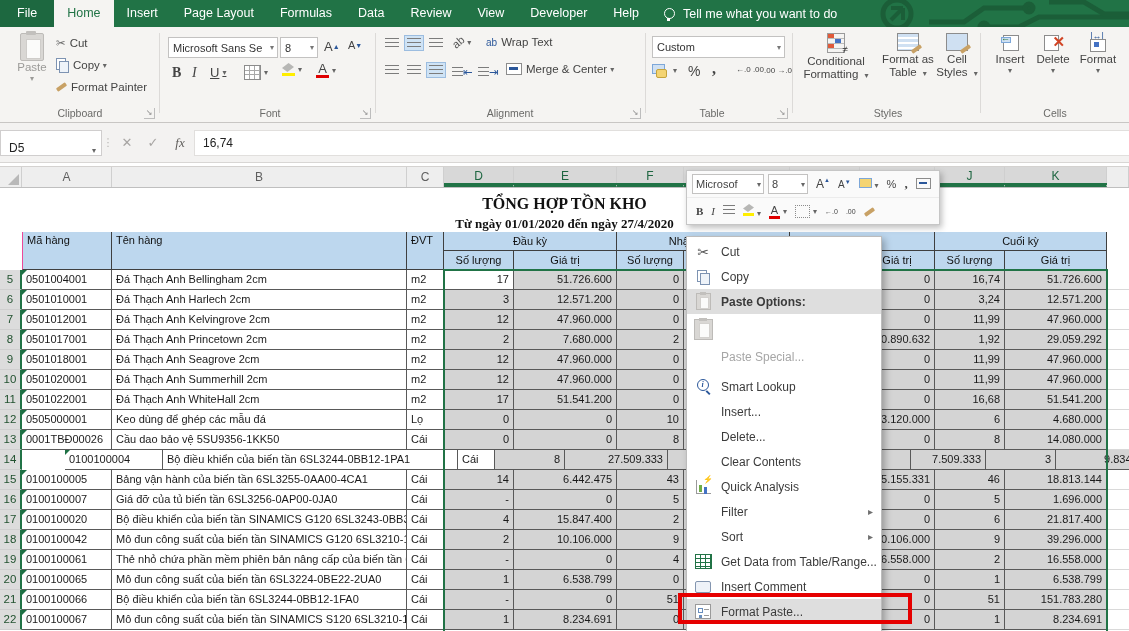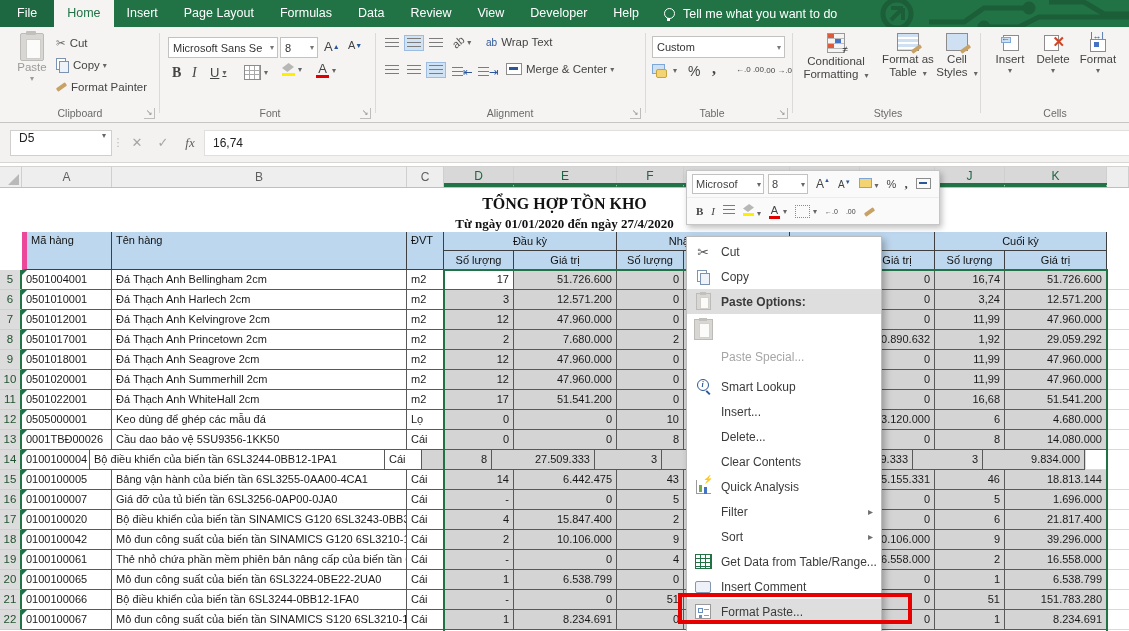--- a/index.html
+++ b/index.html
@@ -31,21 +31,21 @@
   .pressed{background:#cfe3f5;outline:1px solid #9cbde0;}
   .icbx{display:inline-block;vertical-align:middle;}
   .ic-grid{width:15px;height:13px;border:1px solid #8c8c8c;background-color:#fff;background-image:repeating-linear-gradient(to right,transparent 0 4px,#a9a9a9 4px 5px),repeating-linear-gradient(to bottom,transparent 0 3.5px,#a9a9a9 3.5px 4.5px);}
   .ic-brush{width:11px;height:4px;background:#c8a165;transform:rotate(-35deg);border-radius:1px;}
   .clrbar{display:block;width:13px;height:3px;margin-top:1px;}
   .ic-clipbig{width:22px;height:26px;background:#d9d7d4;border:1px solid #bdbbb8;border-radius:2px;position:relative;}
   .ic-clipbig::before{content:"";position:absolute;left:5px;top:-3px;width:10px;height:4px;background:#c2c0bd;border-radius:1px;}
   .ic-clipbig::after{content:"";position:absolute;left:5px;top:5px;width:13px;height:18px;background:#fbfbfa;border:1px solid #cfcdca;}
   
   .fxbar{position:absolute;left:0;top:123px;width:1129px;height:40px;background:#f3f2f1;border-bottom:1px solid #d8d6d4;box-sizing:border-box;display:flex;align-items:center;}
-  .namebox{width:100px;height:24px;background:#fff;border:1px solid #d0cece;margin-left:10px;display:flex;align-items:flex-start;font-size:12px;}
+  .namebox{width:100px;height:24px;background:#fff;border:1px solid #d0cece;margin-left:0;display:flex;align-items:flex-end;font-size:12px;}
   .namebox .nm{flex:1;padding-left:8px;}
   .namebox .da{font-size:8px;color:#666;padding-right:5px;}
   .fxdots{width:12px;text-align:center;color:#b9b7b5;font-size:11px;letter-spacing:0;}
   .fxbtn{width:26px;text-align:center;color:#a7a5a3;font-size:13px;}
   .fxfx{width:28px;text-align:center;color:#5f5d5b;font-size:13px;font-family:"Liberation Serif",serif;font-style:italic;}
   .fxinput{flex:1;height:24px;background:#fff;border:1px solid #e1dfdd;border-right:none;display:flex;align-items:center;padding-left:8px;font-size:12px;color:#222;}
   
   .sheet{position:absolute;left:0;top:163px;width:1129px;height:468px;background:#fff;}
   .colheads{position:absolute;left:0;top:3px;height:22px;width:1129px;display:flex;background:#eeeeee;border-top:1px solid #d4d2d0;border-bottom:1px solid #bfbfbf;box-sizing:border-box;}
   .ch{box-sizing:border-box;border-right:1px solid #cfcfcf;text-align:center;line-height:20px;font-size:12px;color:#5f5f5f;overflow:hidden;}
@@ -365,21 +365,21 @@
         <div class="ch selcol" style="width: 75px;">I</div>
         <div class="ch selcol" style="width: 70px;">J</div>
         <div class="ch selcol" style="width: 102px;">K</div>
         <div class="ch" style="width: 22px;"></div>
       </div>
 
     <div class="titlerow" style="top:28px;height:24px;line-height:26px;font-size:16px;">TỔNG HỢP TỒN KHO</div>
     <div class="titlerow" style="top:51px;height:19px;line-height:19px;font-size:13px;">Từ ngày 01/01/2020 đến ngày 27/4/2020</div>
 
     <div>
-      <div class="hcell lft" style="left:22px;top:69px;width:90px;height:38px;border-left:5px solid #ec4899;">Mã hàng</div>
+      <div class="hcell lft" style="left:22px;top:69px;width:90px;height:38px;border-left:1px solid #ec4899;">Mã hàng</div>
       <div class="hcell lft" style="left:112px;top:69px;width:295px;height:38px;">Tên hàng</div>
       <div class="hcell lft" style="left:407px;top:69px;width:37px;height:38px;">ĐVT</div>
       <div class="hcell ctr" style="left:444px;top:69px;width:173px;height:19px;">Đầu kỳ</div>
       <div class="hcell ctr" style="left:617px;top:69px;width:173px;height:19px;">Nhập trong kỳ</div>
       <div class="hcell ctr" style="left:790px;top:69px;width:145px;height:19px;"></div>
       <div class="hcell ctr" style="left:935px;top:69px;width:172px;height:19px;">Cuối kỳ</div>
       <div class="hcell ctr" style="left:444px;top:88px;width:70px;height:19px;">Số lượng</div>
       <div class="hcell ctr" style="left:514px;top:88px;width:103px;height:19px;">Giá trị</div>
       <div class="hcell ctr" style="left:617px;top:88px;width:67px;height:19px;">Số lượng</div>
       <div class="hcell ctr" style="left:684px;top:88px;width:106px;height:19px;"></div>
@@ -520,21 +520,21 @@
           <div class="tc num sel" style="width: 67px;">8</div>
           <div class="tc num sel" style="width: 106px;"></div>
           <div class="tc num sel" style="width: 70px;"></div>
           <div class="tc num sel" style="width: 75px;">0</div>
           <div class="tc num sel" style="width: 70px;">8</div>
           <div class="tc num sel" style="width: 102px;">14.080.000</div>
           <div class="tc blank" style="width: 22px;"></div>
         </div>
         <div class="trow">
           <div class="tc gut" style="width: 22px;">14</div>
-          <div class="tc " style="width: 68px;">0100100004<span class="flag"></span></div>
+          <div class="tc " style="width: 98px; margin-left: 43px;">0100100004<span class="flag"></span></div>
           <div class="tc " style="width: 295px;">Bộ điều khiển của biến tần 6SL3244-0BB12-1PA1</div>
           <div class="tc " style="width: 37px;">Cái</div>
           <div class="tc num sel" style="width: 70px;">8</div>
           <div class="tc num sel" style="width: 103px;">27.509.333</div>
           <div class="tc num sel" style="width: 67px;">3</div>
           <div class="tc num sel" style="width: 106px;"></div>
           <div class="tc num sel" style="width: 70px;"></div>
           <div class="tc num sel" style="width: 75px;">7.509.333</div>
           <div class="tc num sel" style="width: 70px;">3</div>
           <div class="tc num sel" style="width: 102px;">9.834.000</div>

